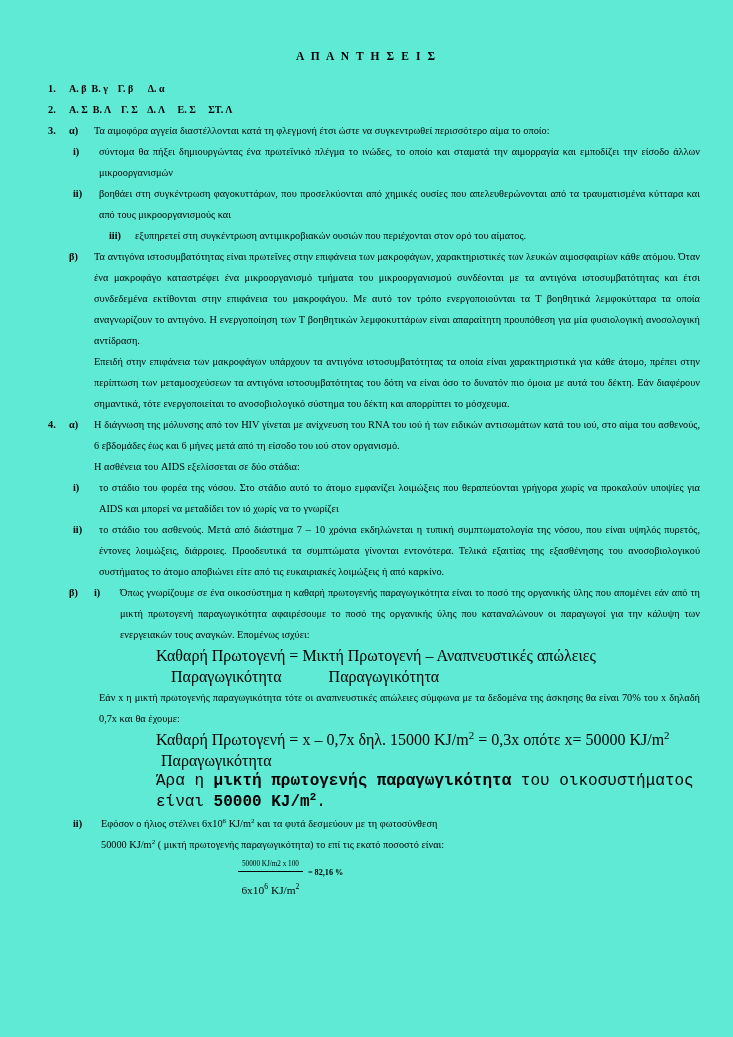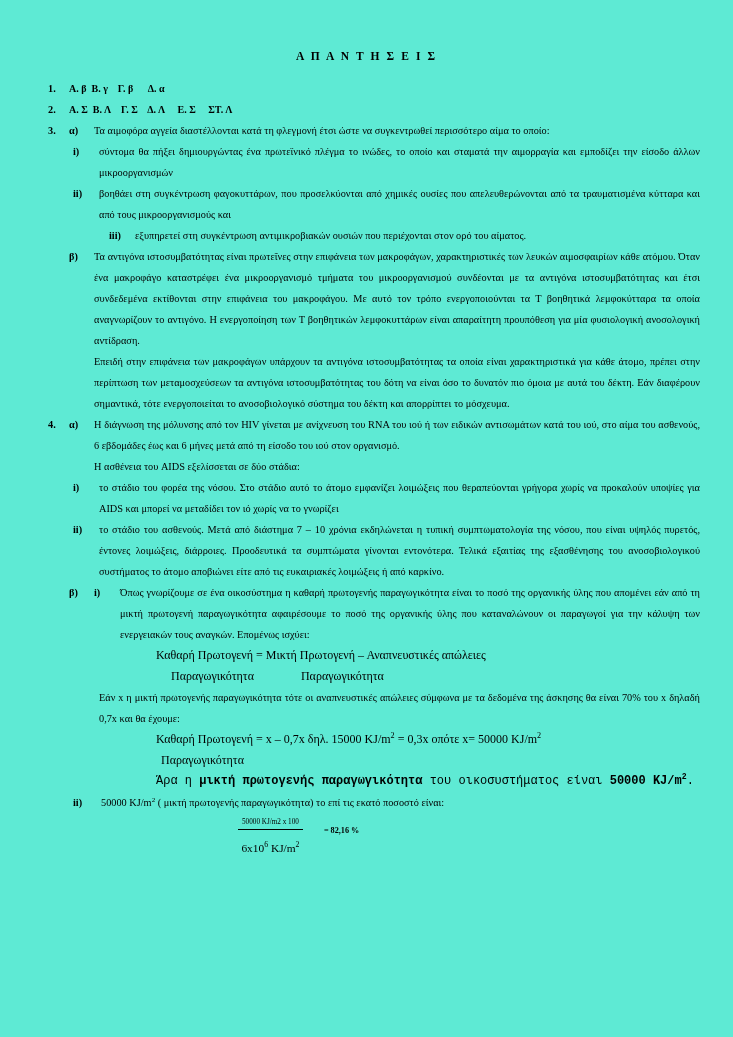--- a/index.html
+++ b/index.html
@@ -67,39 +67,38 @@
     white-space: pre;
   }
 
   
   .ind-a  { padding-left: 25px; }   
   .ind-b  { padding-left: 51px; }   
   .ind-c  { padding-left: 57px; }
   .ind-d  { padding-left: 72px; }
 
   .plain {
-    font-size: 12px;
+    font-size: 16px;
     line-height: 21px;
     text-align: left;
   }
   .plain b { font-weight: bold; }
 
   sup {
     font-size: 0.68em;
     vertical-align: super;
     line-height: 0;
   }
 
   
   .frac-block {
     display: flex;
     align-items: flex-end;
     padding-left: 165px;
     margin-top: 4px;
-    gap: 16px;
   }
   .frac {
     display: inline-flex;
     flex-direction: column;
     align-items: center;
     text-align: center;
   }
   .frac .num {
     font-size: 7.2px;
     line-height: 11px;
@@ -217,20 +216,21 @@
 
       <div class="plain" style="padding-left:57px;font-family:Liberation Mono, monospace;">
         <span>Άρα η </span><b>μικτή πρωτογενής παραγωγικότητα</b><span> του οικοσυστήματος είναι  </span><b>50000 KJ/m</b><b><sup>2</sup></b><span>.</span>
       </div>
     </div>
 
     <div class="ind-a">
       <div class="row">
         <div class="mk mk-rom" style="width:28px;">ii)</div>
         <div class="txt nojust">
+          <div><span>Εφόσον ο ήλιος στέλνει  6x10</span><sup>6</sup><span> KJ/m</span><sup>2</sup><span> και τα φυτά δεσμεύουν με τη φωτοσύνθεση</span></div>
           <div><span>50000 KJ/m</span><sup>2</sup><span> ( μικτή πρωτογενής παραγωγικότητα) το επί τις εκατό ποσοστό είναι:</span></div>
         </div>
       </div>
 
       <div class="frac-block">
         <div class="frac">
           <div class="num">50000 KJ/m2 x 100</div>
           <div class="den"><span>6x10</span><sup>6</sup><span> KJ/m</span><sup>2</sup></div>
         </div>
         <div class="frac-eq">= 82,16 %</div>

